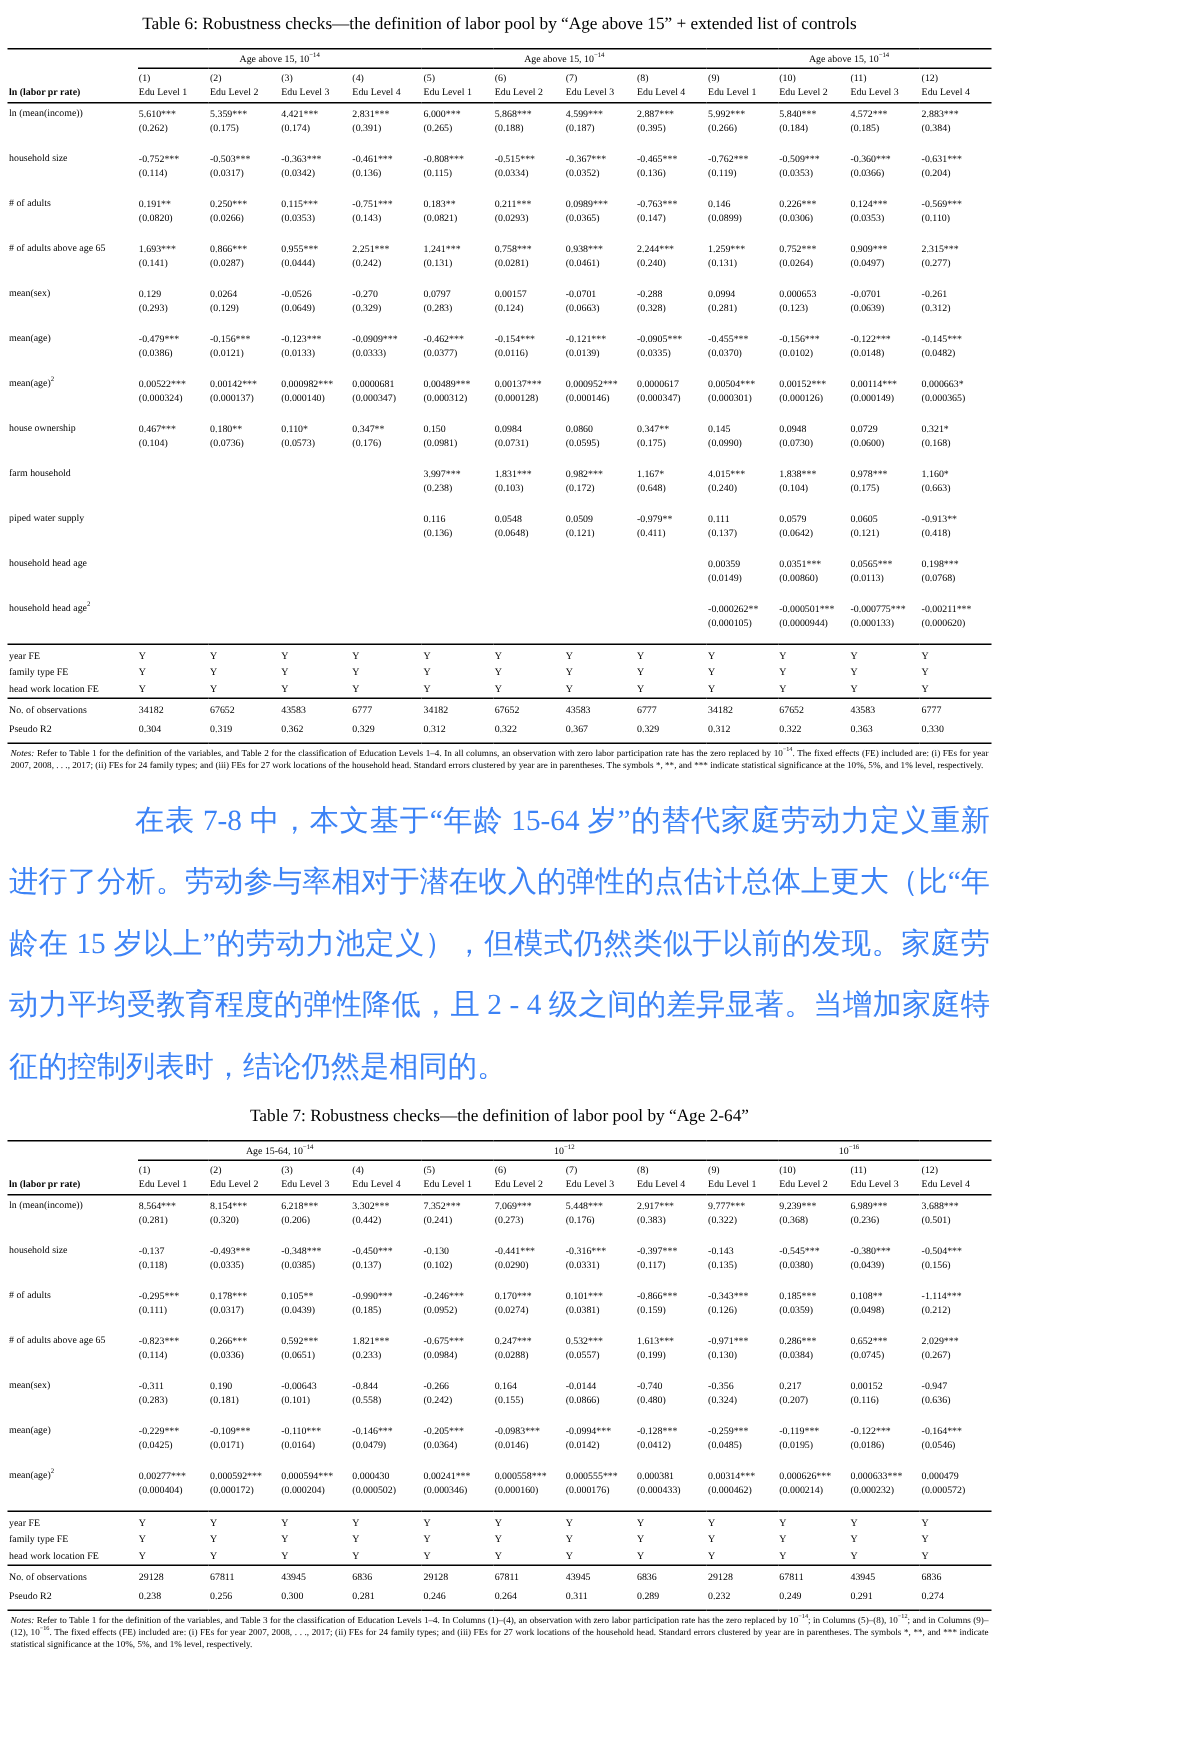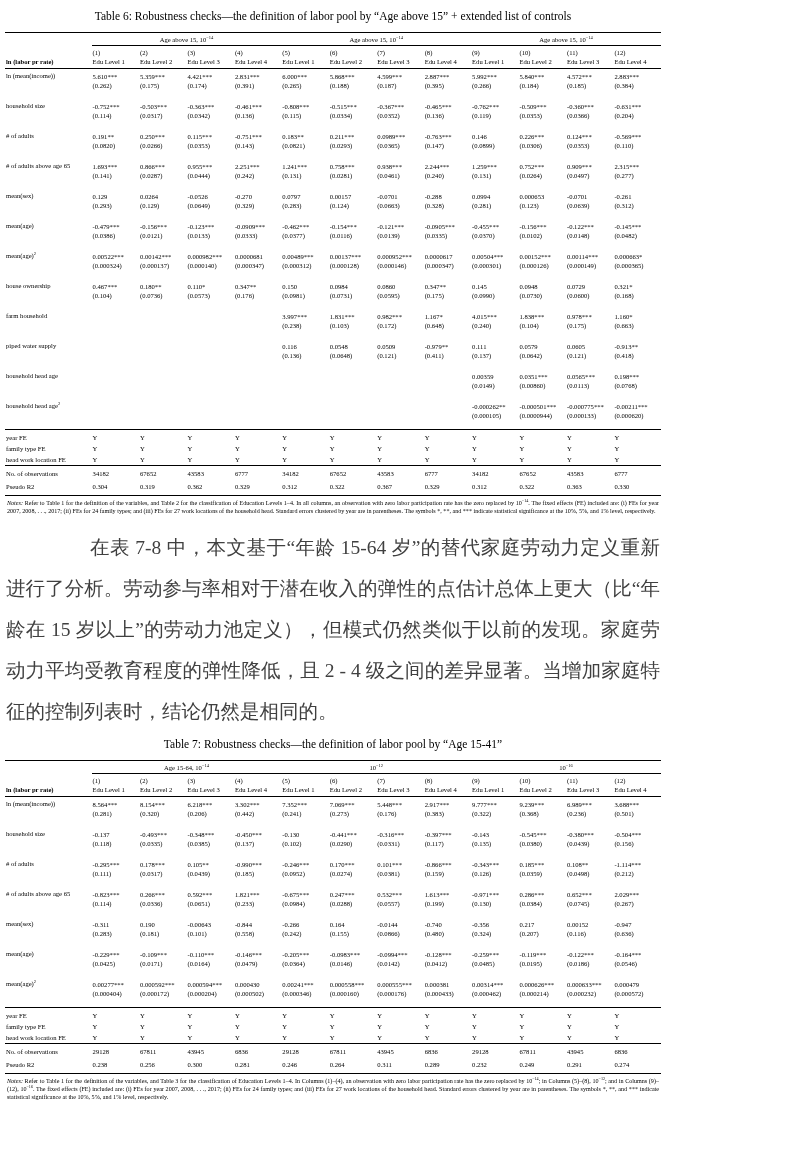--- a/index.html
+++ b/index.html
@@ -33,21 +33,21 @@
   .reg-table tr.sec-top th, .reg-table tr.sec-top td { border-top:1px solid #000; padding-top:3px; }
   .reg-table .fe-row th, .reg-table .fe-row td { padding:1px 1px; line-height:9px; }
   .reg-table .stat-row th, .reg-table .stat-row td { padding:2px 1px; line-height:9px; }
   .reg-table tbody tr:last-child th, .reg-table tbody tr:last-child td { border-bottom:1px solid #000; padding-bottom:4px; }
 
   .notes { font-size:6.1px; line-height:8px; margin:3px 2px 0; text-align:justify; }
   .notes-label { font-style:italic; }
 
   .cn-paragraph {
     font-size:19.5px; line-height:41px; text-align:justify;
-    text-indent:84px; margin:12px 1px 6px; color:#404040;
+    text-indent:84px; margin:12px 1px 6px; color:#3b82f6;
   }
 
   sup { font-size:68%; line-height:0; vertical-align:super; }
 </style>
 </head>
 <body>
 
 <div class="page">
 
   <div class="table-block">
@@ -712,21 +712,21 @@
             <td>0.330</td>
           </tr>
         </tbody>
       </table>
     <div class="notes"><span class="notes-label">Notes:</span> <span>Refer to Table 1 for the definition of the variables, and Table 2 for the classification of Education Levels 1–4. In all columns, an observation with zero labor participation rate has the zero replaced by 10<sup>−14</sup>. The fixed effects (FE) included are: (i) FEs for year 2007, 2008, . . ., 2017; (ii) FEs for 24 family types; and (iii) FEs for 27 work locations of the household head. Standard errors clustered by year are in parentheses. The symbols *, **, and *** indicate statistical significance at the 10%, 5%, and 1% level, respectively.</span></div>
   </div>
 
   <div class="cn-paragraph">在表 7-8 中，本文基于“年龄 15-64 岁”的替代家庭劳动力定义重新进行了分析。劳动参与率相对于潜在收入的弹性的点估计总体上更大（比“年龄在 15 岁以上”的劳动力池定义），但模式仍然类似于以前的发现。家庭劳动力平均受教育程度的弹性降低，且 2 - 4 级之间的差异显著。当增加家庭特征的控制列表时，结论仍然是相同的。</div>
 
   <div class="table-block">
-    <div class="table-title">Table 7: Robustness checks—the definition of labor pool by “Age 15-41”</div>
+    <div class="table-title">Table 7: Robustness checks—the definition of labor pool by “Age 2-64”</div>
     <table class="reg-table">
         <colgroup>
           <col class="stubcol">
           <col span="12">
         </colgroup>
         <thead>
           <tr class="group-row">
             <th class="stub"></th>
             <th class="group" colspan="4">Age 15-64, 10<sup>−14</sup></th>
             <th class="group" colspan="4">10<sup>−12</sup></th>

